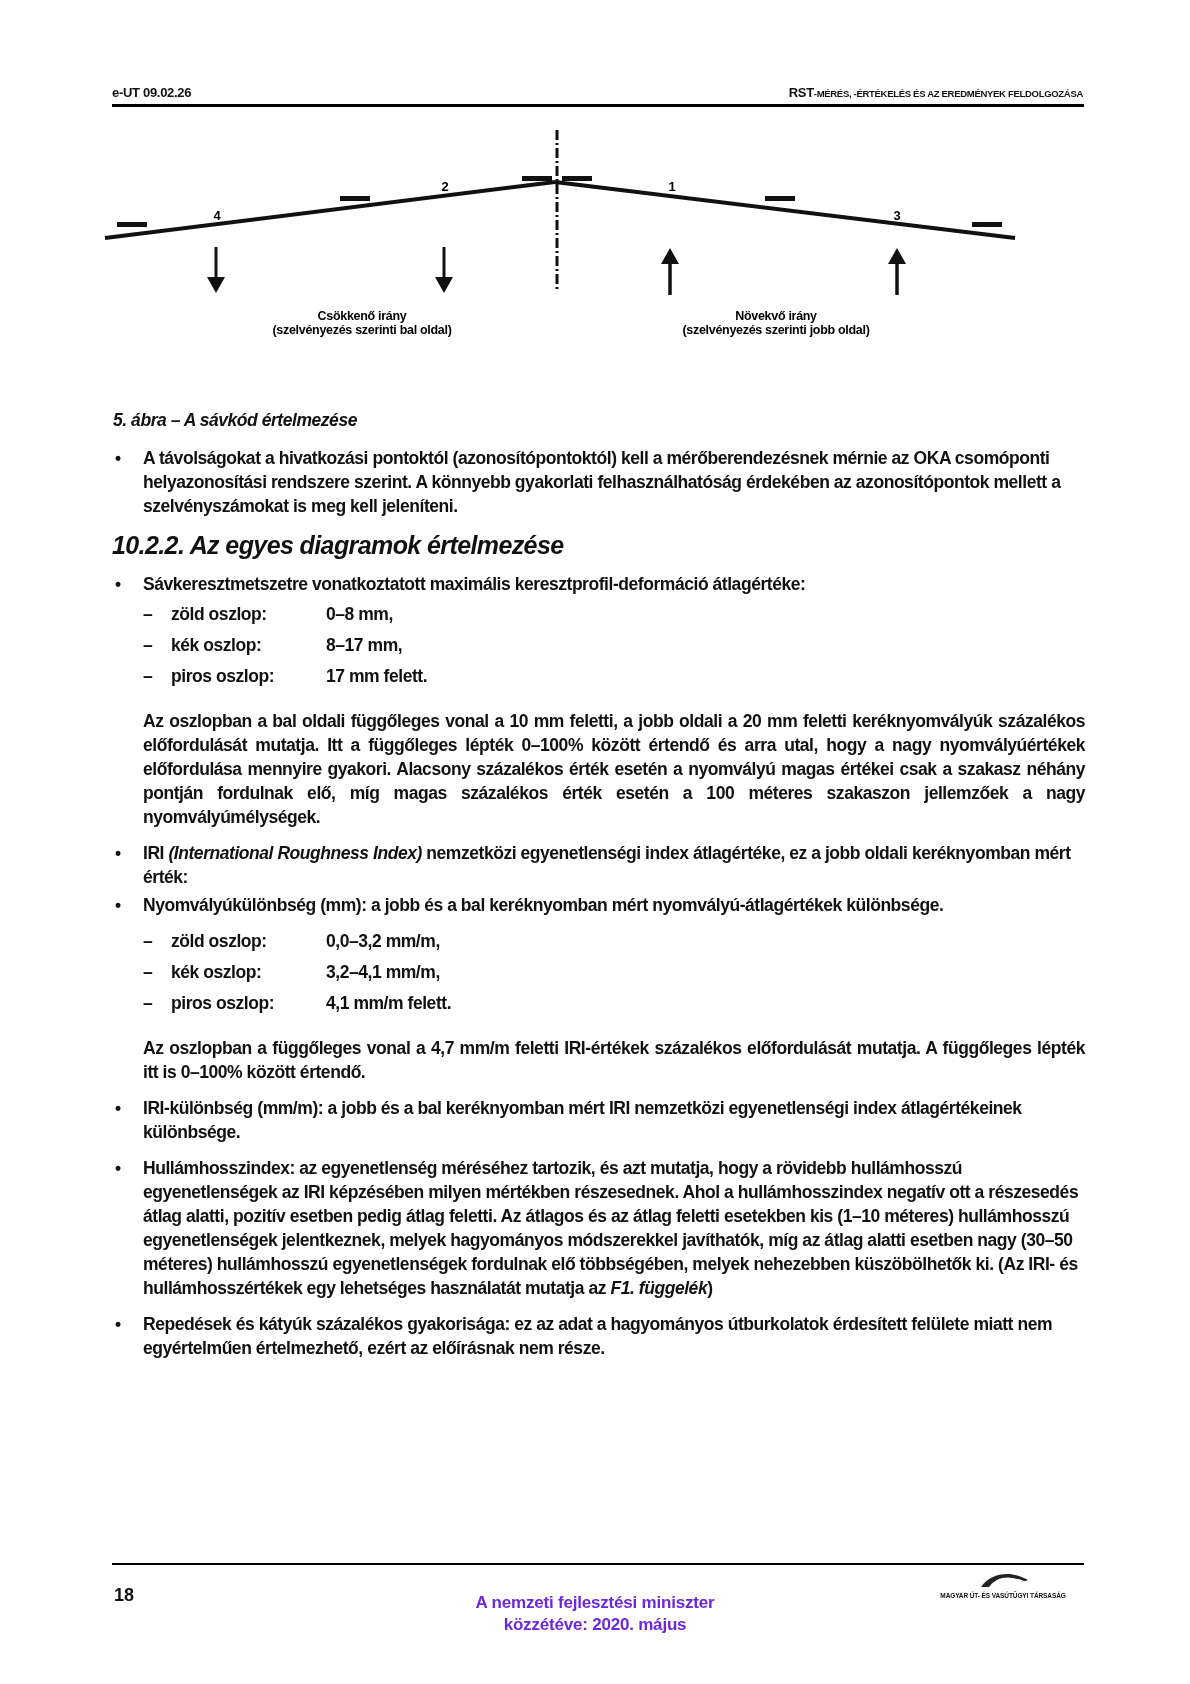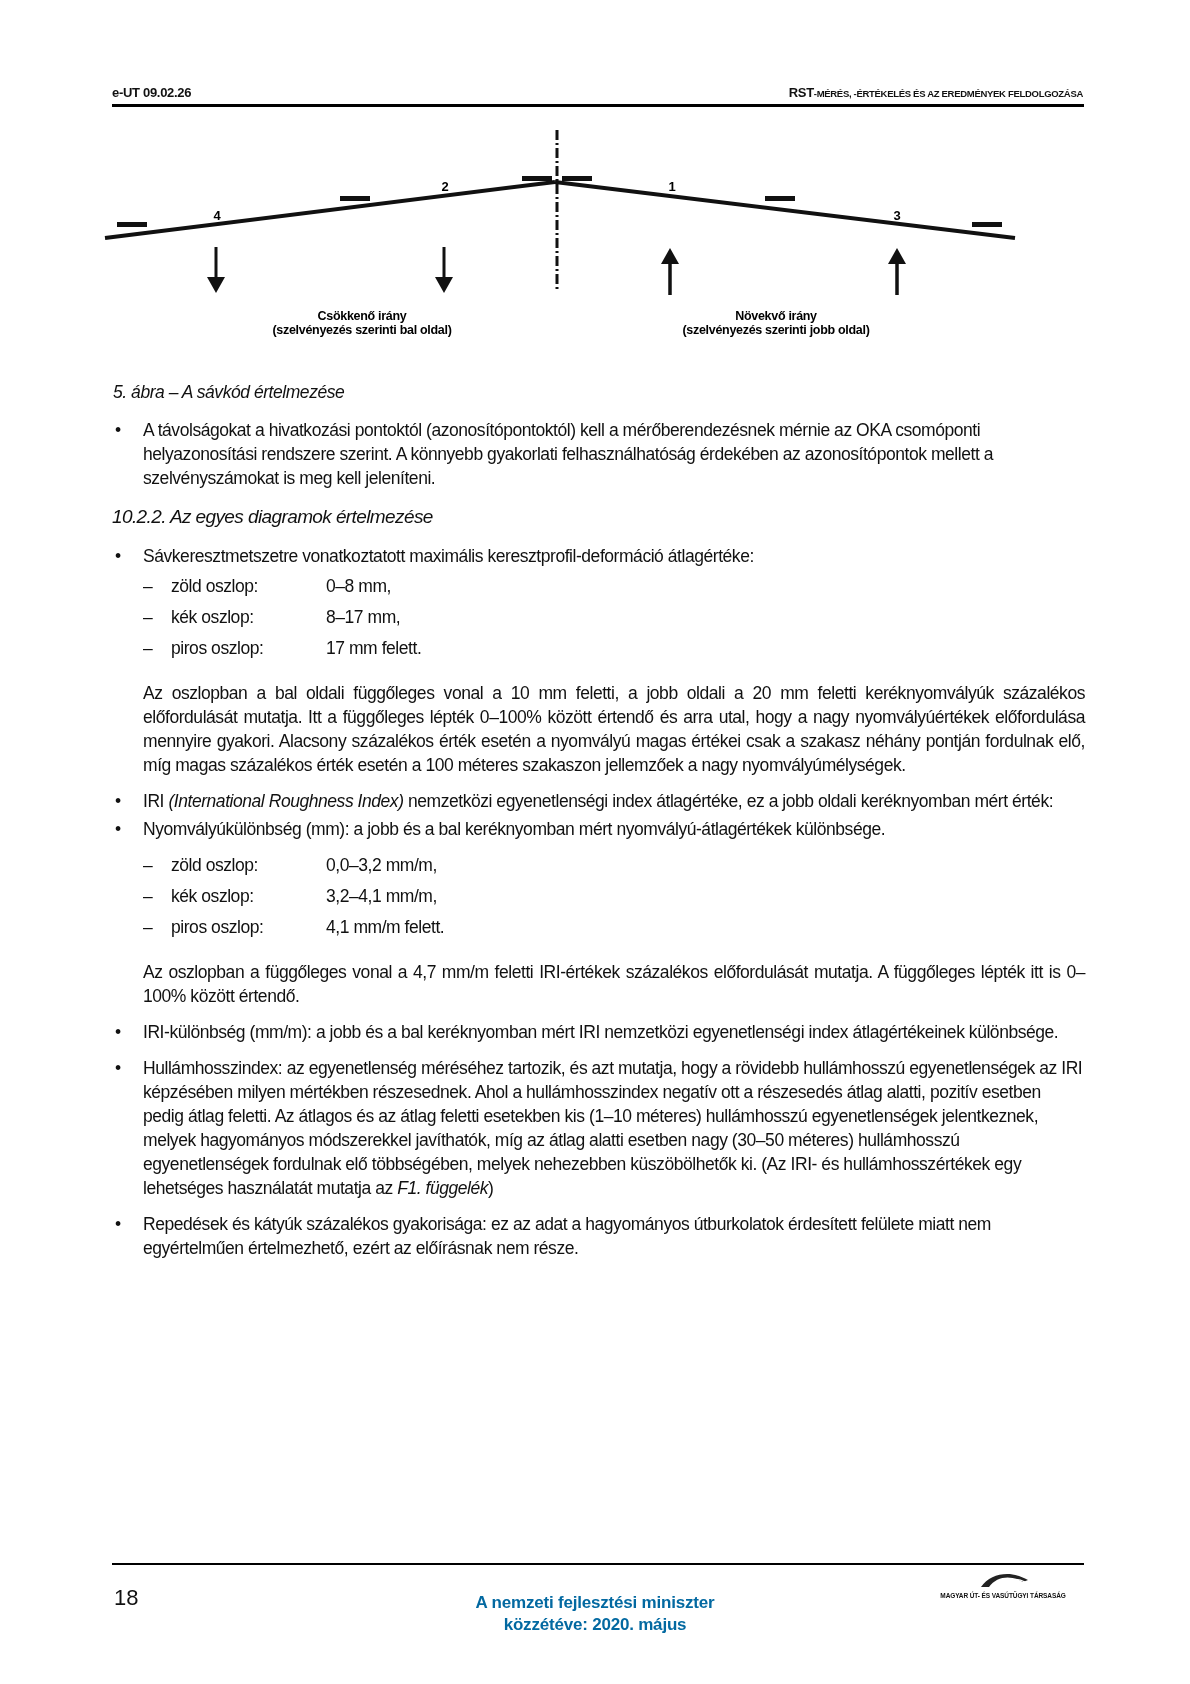--- a/index.html
+++ b/index.html
@@ -6,33 +6,33 @@
   body { width: 1190px; height: 1684px; position: relative; overflow: hidden;
          font-family: "Liberation Sans", sans-serif; color: #111; }
   .hdr-left { position: absolute; left: 112px; top: 85px; font-size: 13px; font-weight: bold; letter-spacing: -0.3px; }
   .hdr-right { position: absolute; right: 107px; top: 85px; font-size: 13px; font-weight: bold; letter-spacing: -0.3px; margin-left: 19px; }
   .hdr-right .sc { font-size: 9.5px; }
   .hdr-rule { position: absolute; left: 112px; top: 104px; width: 972px; height: 3px; background: #000; }
 
   #diagram { position: absolute; left: 100px; top: 130px; }
   .diag-cap { font-size: 12.5px; font-weight: bold; text-anchor: middle; letter-spacing: -0.3px; }
 
-  .content { position: absolute; left: 113px; top: 380px; width: 972px; font-size: 17.5px; line-height: 24px; letter-spacing: -0.45px; }
+  .content { position: absolute; left: 113px; top: 408px; width: 972px; font-size: 17.5px; line-height: 24px; letter-spacing: -0.45px; font-weight: bold; }
   .fig-caption { font-style: italic; margin: 0 0 14px 0; }
   .bullet { position: relative; padding-left: 30px; margin: 0 0 12px 0; }
   .bullet::before { content: "•"; position: absolute; left: 2px; top: 0; }
   .sub { display: flex; padding-left: 30px; margin: 7px 0 0 0; }
   .sub .dash { width: 28px; }
   .sub .lbl { width: 155px; }
   .para { padding-left: 30px; margin: 21px 0 12px 0; text-align: justify; }
-  .h2 { font-style: italic; font-size: 19px; line-height: 30px; margin: 2px 0 12px -1px; letter-spacing: -0.6px; }
+  .h2 { font-style: italic; font-size: 25px; line-height: 30px; margin: 2px 0 12px -1px; letter-spacing: -0.6px; }
   .it { font-style: italic; }
 
   .ftr-rule { position: absolute; left: 112px; top: 1563px; width: 972px; height: 2px; background: #000; }
-  .page-no { position: absolute; left: 114px; top: 1585px; font-size: 22px; font-weight: normal; }
+  .page-no { position: absolute; left: 114px; top: 1585px; font-size: 18px; font-weight: bold; }
   .ftr-note { position: absolute; left: 0; width: 1190px; top: 1592px; text-align: center; color: #ff0080;
               font-size: 17px; line-height: 22px; font-weight: bold; letter-spacing: -0.2px; }
   .logo { position: absolute; left: 918px; top: 1570px; width: 170px; height: 40px; text-align: center; }
   .logo-text { font-size: 6.5px; font-weight: bold; letter-spacing: -0.1px; white-space: nowrap; }
 </style>
 </head>
 <body>
 
 <div class="hdr-left">e-UT 09.02.26</div>
 <div class="hdr-right"><span>RST</span><span class="sc">-MÉRÉS, -ÉRTÉKELÉS ÉS AZ EREDMÉNYEK FELDOLGOZÁSA</span></div>
@@ -123,21 +123,21 @@
 
   <div class="bullet">IRI-különbség (mm/m): a jobb és a bal keréknyomban mért IRI nemzetközi egyenetlenségi index átlagértékeinek különbsége.</div>
 
   <div class="bullet"><span>Hullámhosszindex: az egyenetlenség méréséhez tartozik, és azt mutatja, hogy a rövidebb hullámhosszú egyenetlenségek az IRI képzésében milyen mértékben részesednek. Ahol a hullámhosszindex negatív ott a részesedés átlag alatti, pozitív esetben pedig átlag feletti. Az átlagos és az átlag feletti esetekben kis (1–10 méteres) hullámhosszú egyenetlenségek jelentkeznek, melyek hagyományos módszerekkel javíthatók, míg az átlag alatti esetben nagy (30–50 méteres) hullámhosszú egyenetlenségek fordulnak elő többségében, melyek nehezebben küszöbölhetők ki. (Az IRI- és hullámhosszértékek egy lehetséges használatát mutatja az </span><span class="it">F1. függelék</span><span>)</span></div>
 
   <div class="bullet">Repedések és kátyúk százalékos gyakorisága: ez az adat a hagyományos útburkolatok érdesített felülete miatt nem egyértelműen értelmezhető, ezért az előírásnak nem része.</div>
 </div>
 
 <div class="ftr-rule"></div>
 <div class="page-no">18</div>
-<div class="ftr-note" style="color: #0369a1; text-align: center;">
+<div class="ftr-note" style="color: #6d28d9; text-align: center;">
   <div>A nemzeti fejlesztési miniszter</div>
   <div>közzétéve: 2020. május</div>
 </div>
 <div class="logo">
   <svg width="60" height="18" viewBox="0 0 60 18">
     <path d="M8 17 C18 3, 38 0, 55 10 L50 12 C38 5, 24 6, 16 17 Z" fill="#222"></path>
     <path d="M30 15 C36 9, 44 8, 52 12" stroke="#fff" stroke-width="1.2" fill="none"></path>
   </svg>
   <div class="logo-text">MAGYAR ÚT- ÉS VASÚTÜGYI TÁRSASÁG</div>
 </div>

